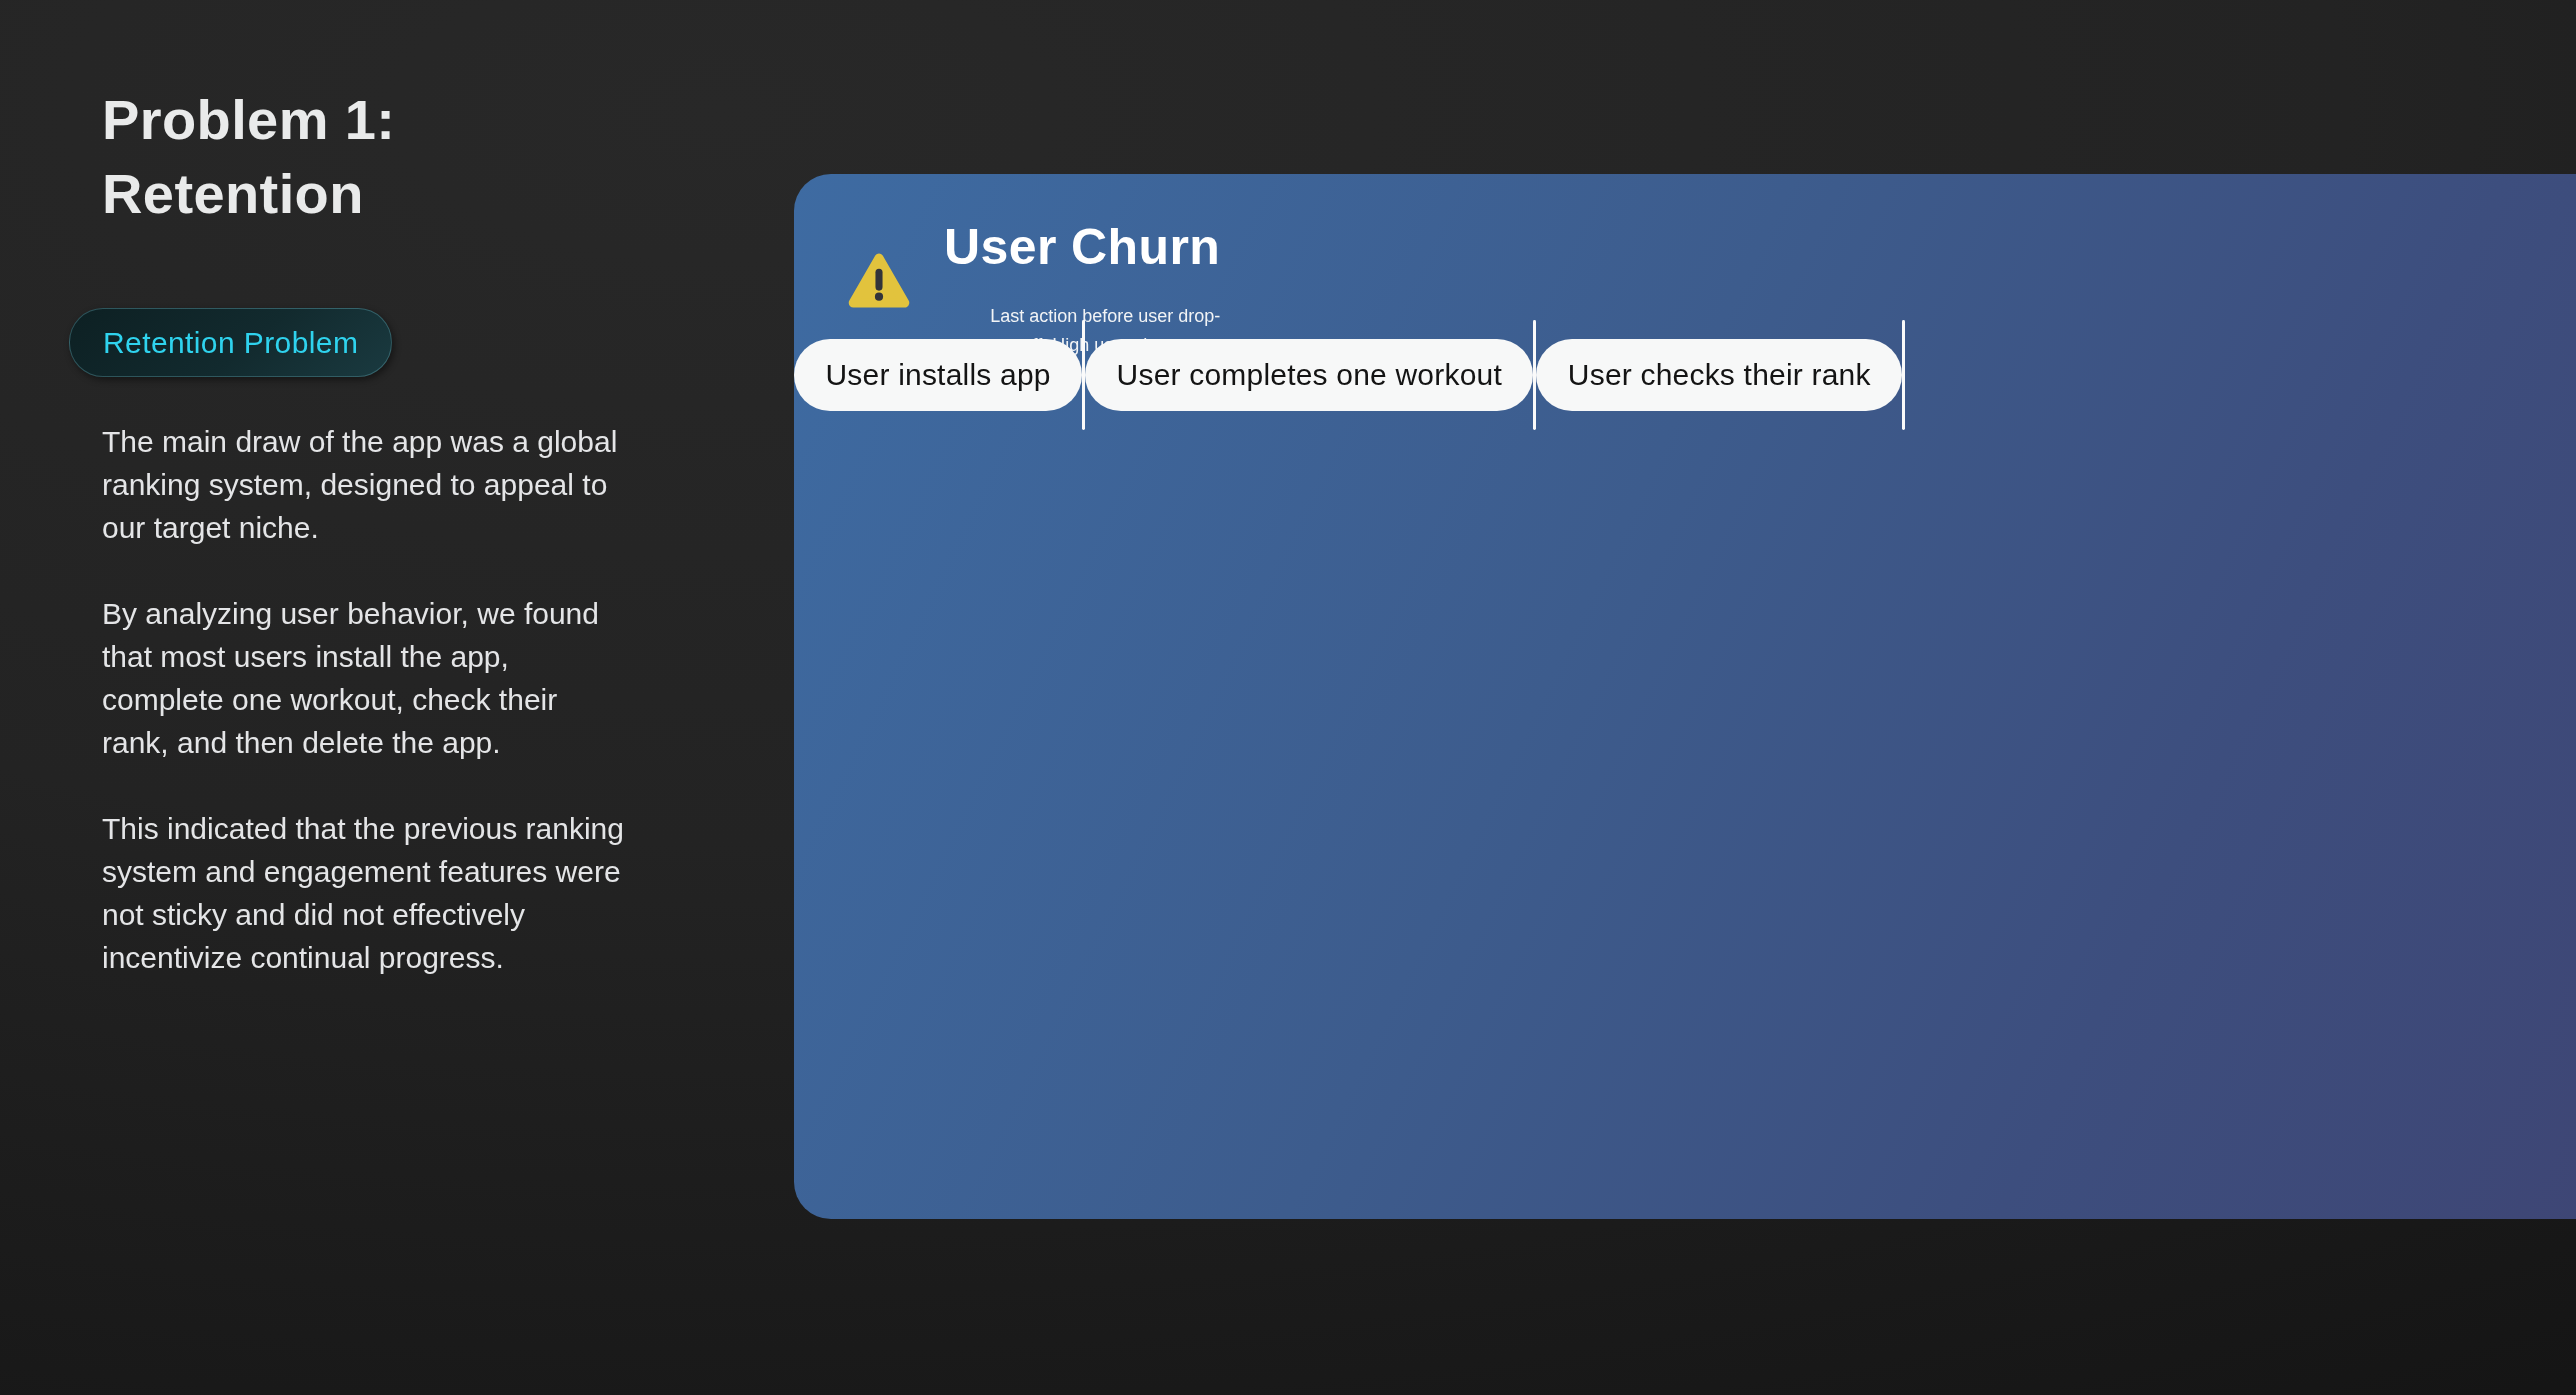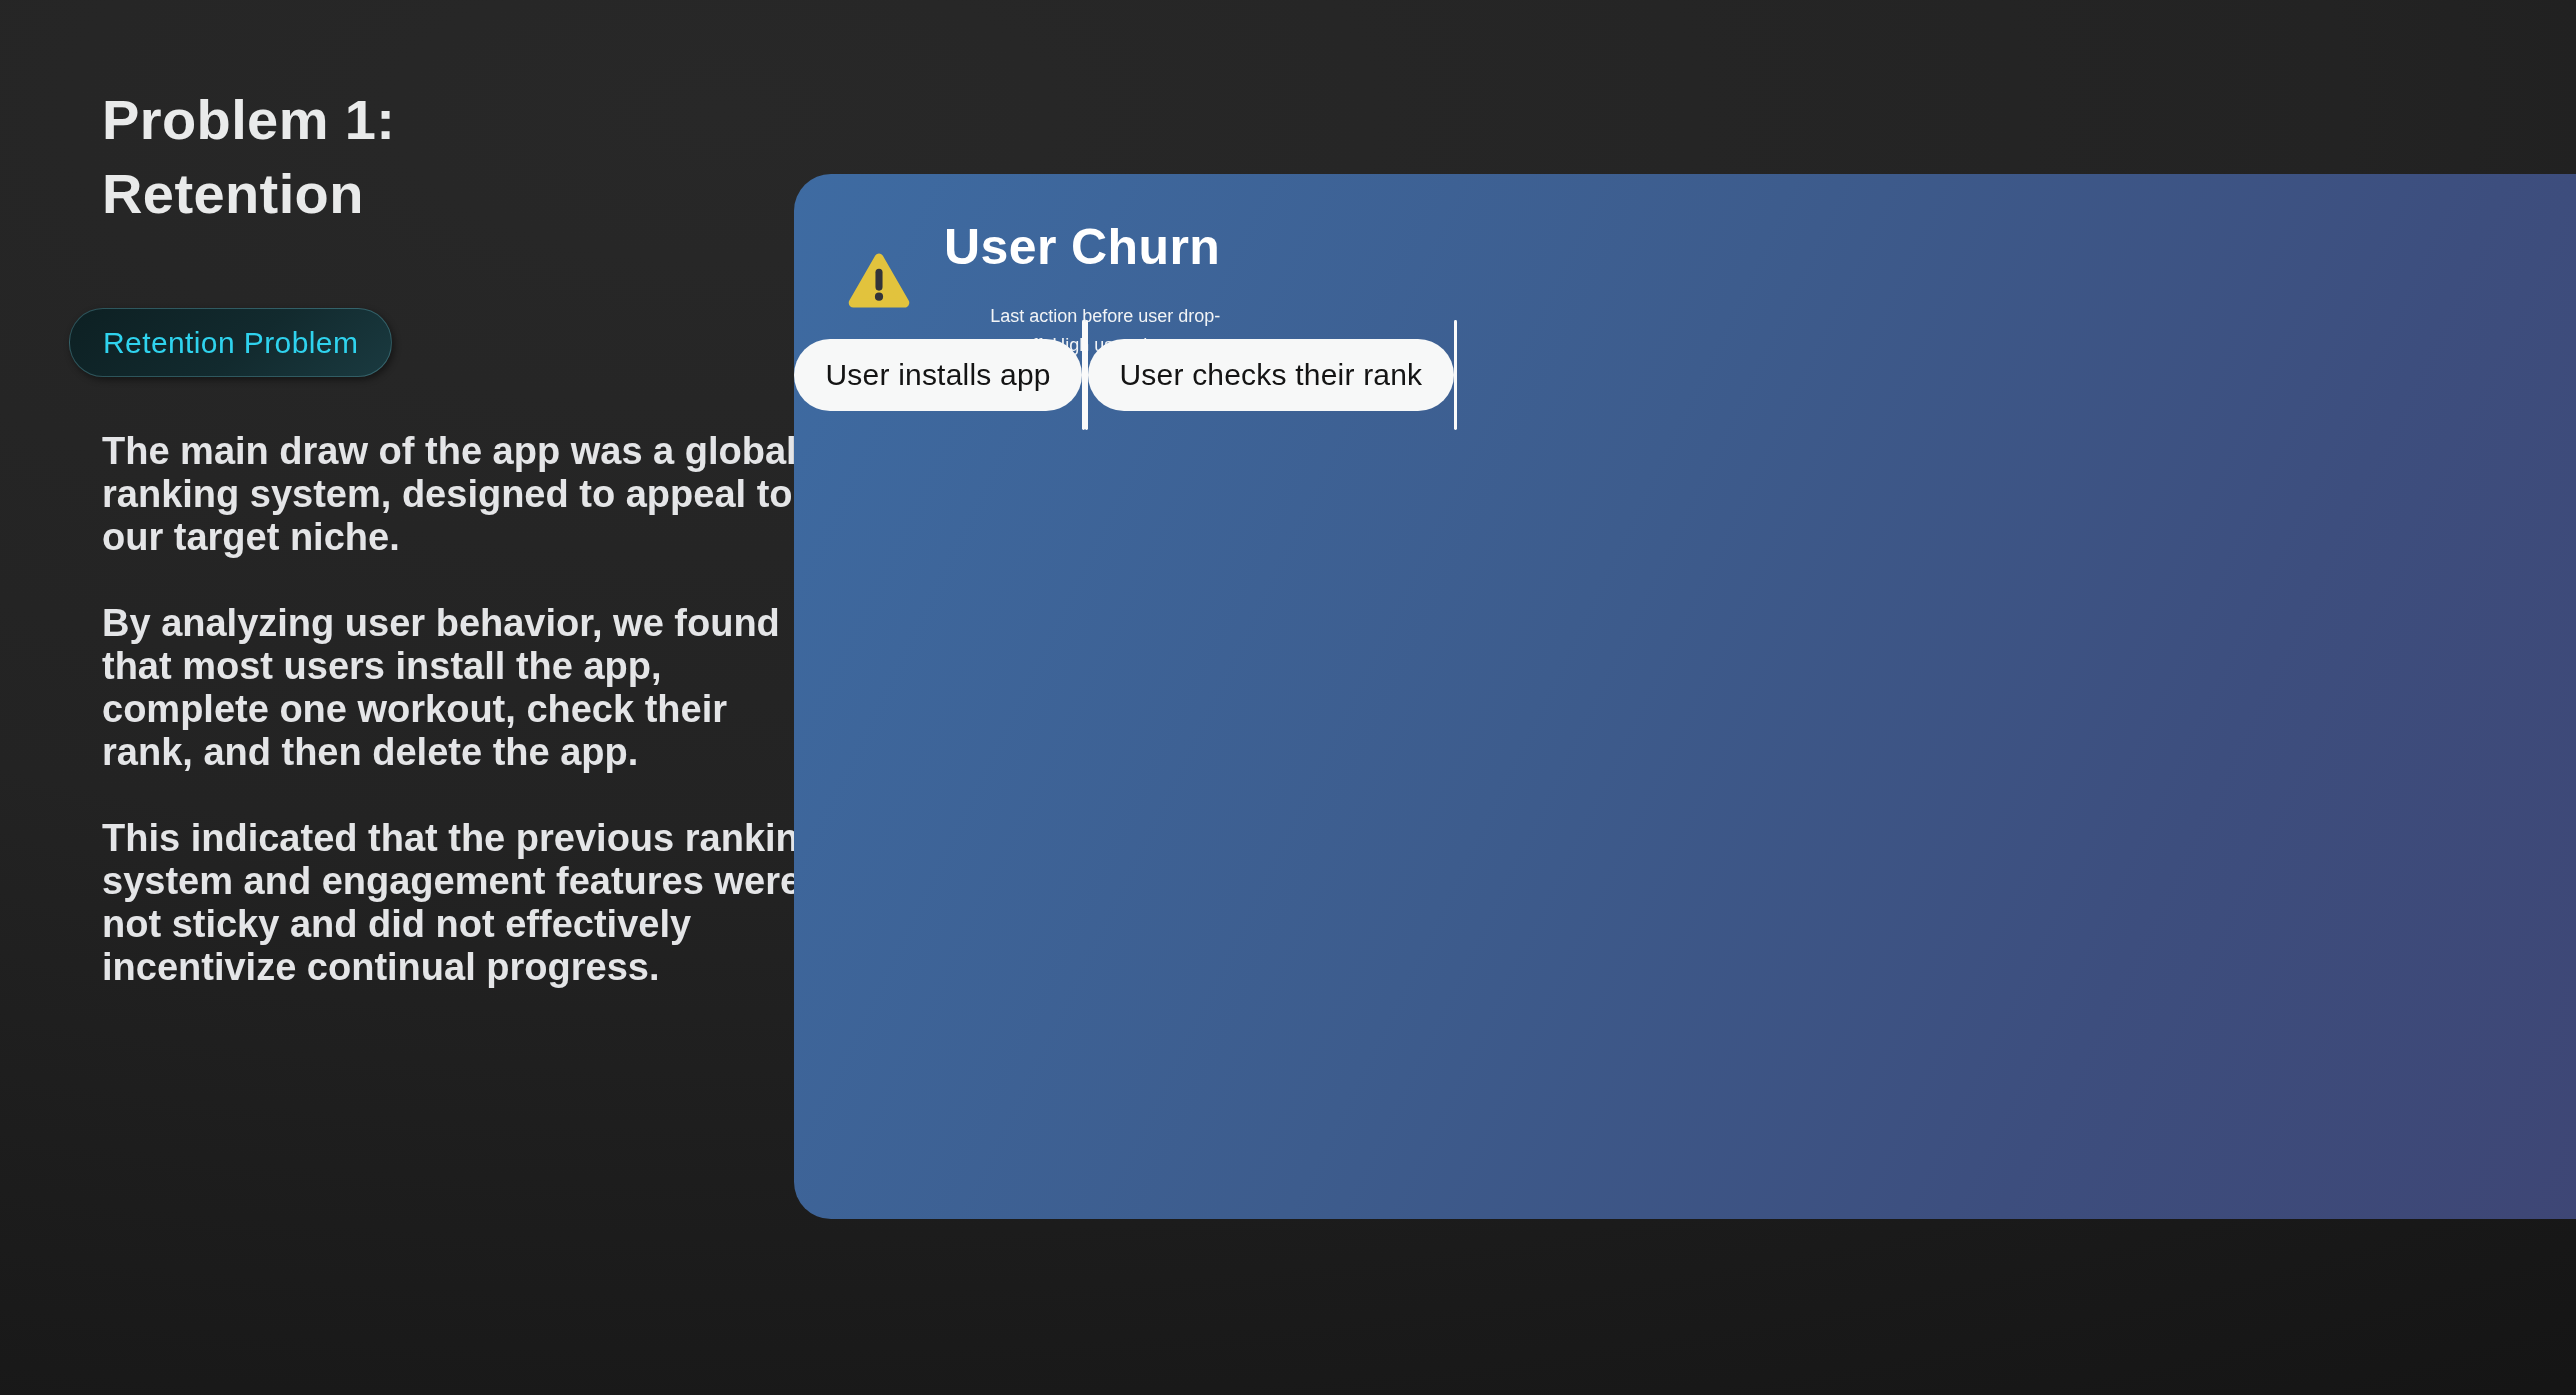--- a/index.html
+++ b/index.html
@@ -50,25 +50,25 @@
     border: 1.4px solid rgba(125, 214, 229, 0.28);
     box-shadow: 2.1px 2.9px 7.2px rgba(0,0,0,0.45);
     color: var(--badge-text);
     font-size: 30px;
     font-weight: 500;
     letter-spacing: 0.4px;
   }
   .description {
     position: absolute;
     left: 102px;
-    top: 430px;
+    top: 420px;
     color: var(--body-text);
-    font-size: 38px;
+    font-size: 30px;
     line-height: 43px;
-    font-weight: 700;
+    font-weight: 400;
   }
   .description p { white-space: pre-line; }
   .description p + p { margin-top: 43px; }
 
   
   .card {
     position: absolute;
     left: 794px;
     top: 174px;
     width: 1869px;
@@ -181,19 +181,20 @@
 
   <div class="card-header-text">
     <div class="card-title">User Churn</div>
     <div class="card-subtitle">Last action before user drop-
 off. High user churn rate.</div>
   </div>
 
   <div class="flow">
     <div class="flow-node">User installs app</div>
     <div class="flow-connector"></div>
+    <div class="flow-node">User completes one workout</div>
     <div class="flow-connector"></div>
     <div class="flow-node">User checks their rank</div>
     <div class="flow-connector"></div>
   </div>
 
 </div>
 
 
 </body></html>

